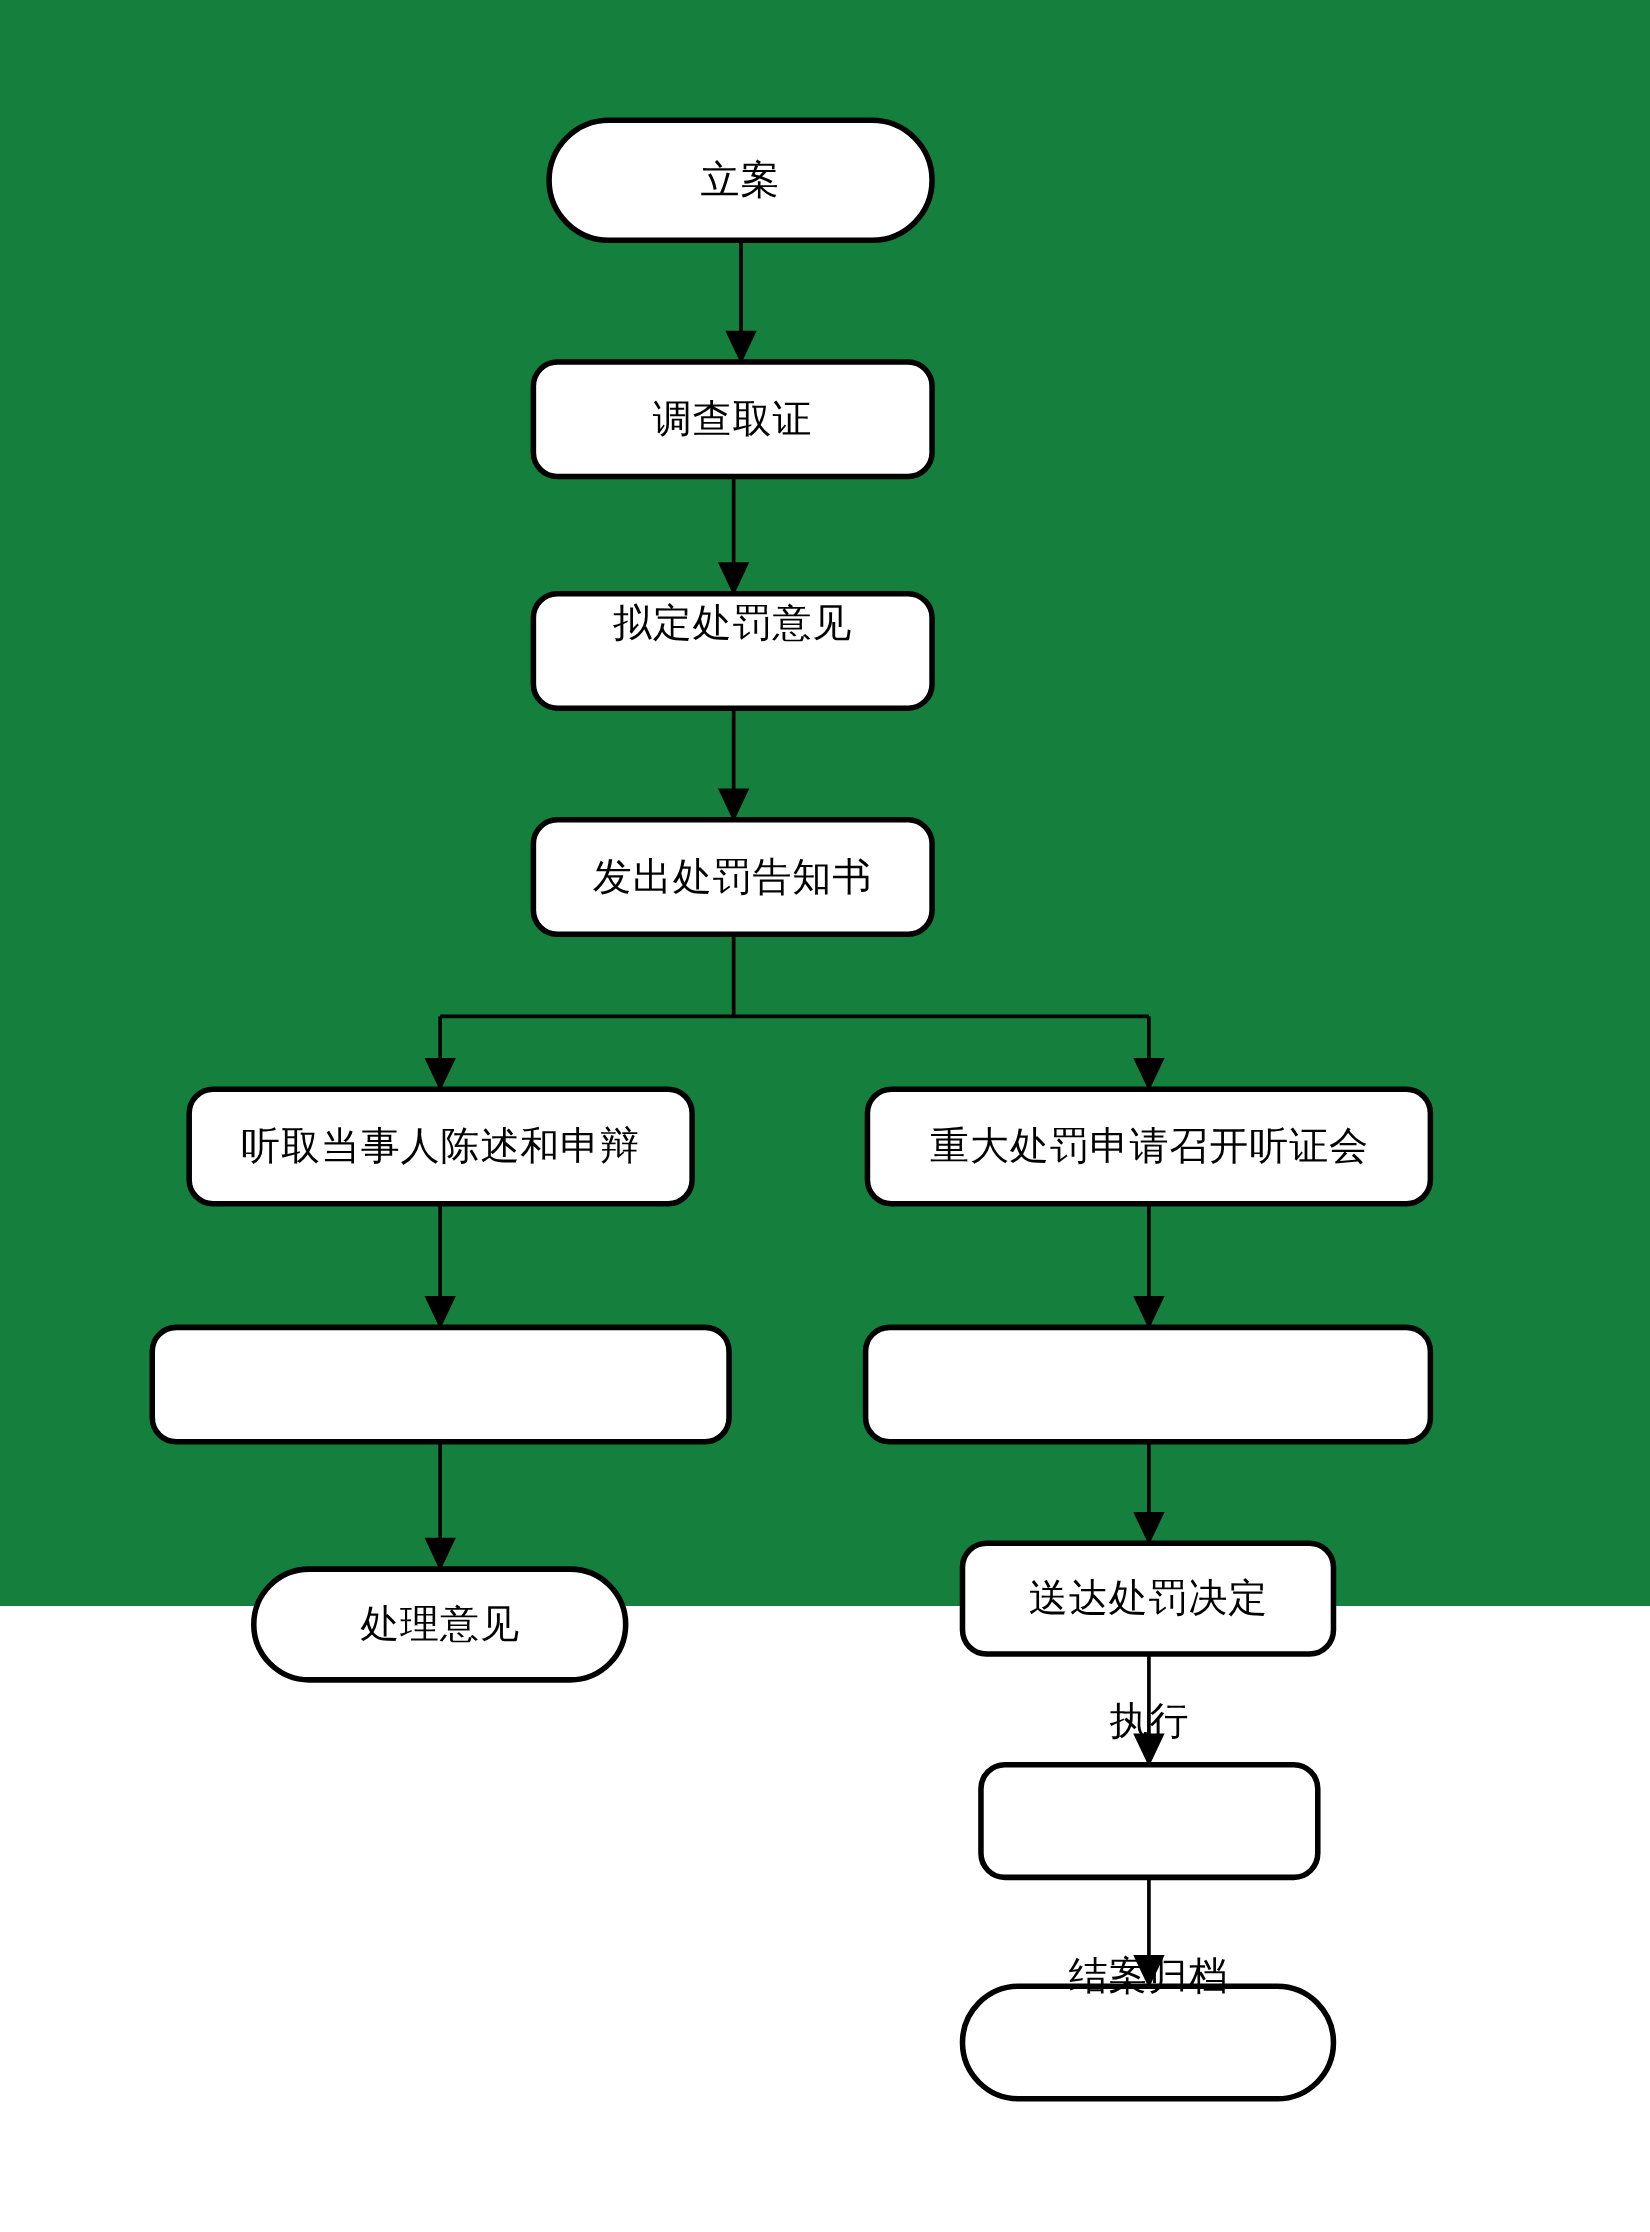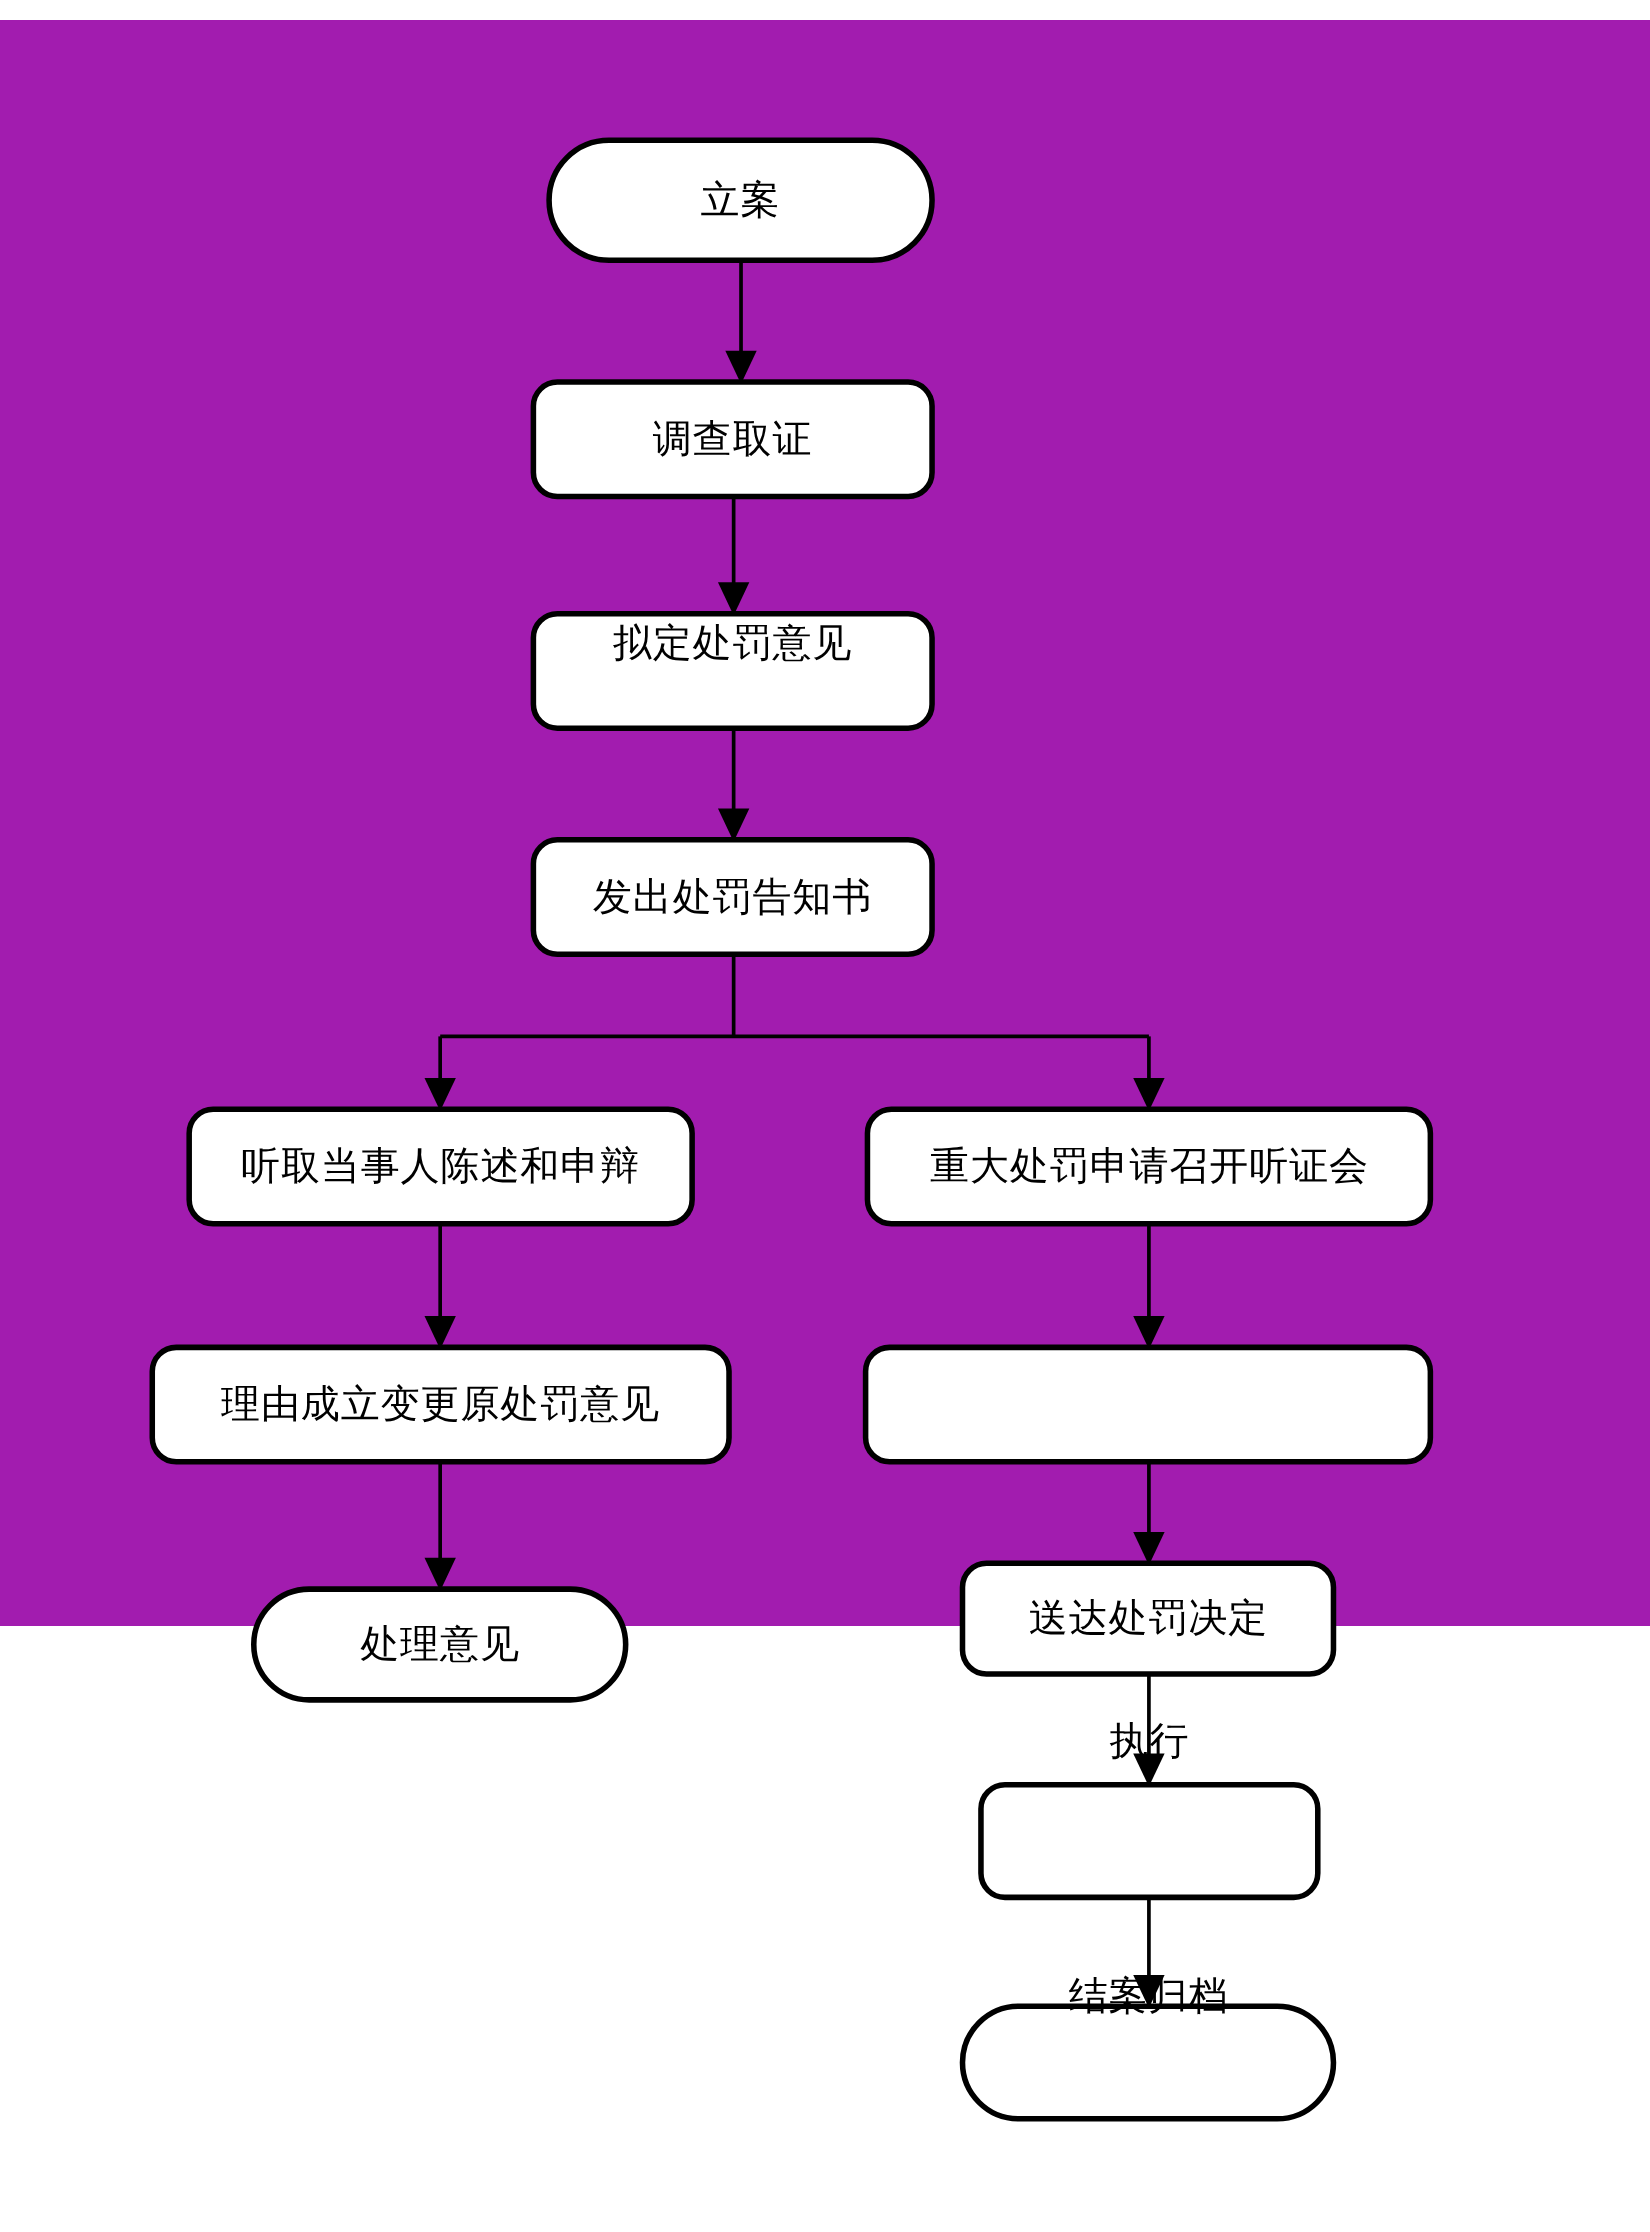--- a/index.html
+++ b/index.html
@@ -10,22 +10,21 @@
   body {
     width: 1650px;
     height: 2233px;
     font-family: "Liberation Serif", "DejaVu Serif", serif;
     overflow: hidden;
   }
   #flow-root {
     position: relative;
     width: 1650px;
     height: 1606px;
-    background: #a21caf;
-    margin-top: 20px;
+    background: #15803d;
   }
   svg#flow-svg {
     position: absolute;
     top: 0;
     left: 0;
     width: 1650px;
     height: 2233px;
     display: block;
   }
   .node-shape {
@@ -143,20 +142,19 @@
       <rect class="node-shape" x="1043" y="2152" width="402" height="122" rx="61" ry="61"></rect>
     </g>
   </svg>
 
   <div class="node-label" style="left:549px;  top:120px;  width:383px; height:120px;">立案</div>
   <div class="node-label" style="left:533px;  top:362px;  width:399px; height:114px;text-align:right;">调查取证</div>
   <div class="node-label" style="left:533px;  top:566px;  width:399px; height:114px;">拟定处罚意见</div>
   <div class="node-label" style="left:533px;  top:820px;  width:399px; height:114px;">发出处罚告知书</div>
   <div class="node-label" style="left:189px;  top:1089px; width:503px; height:114px;">听取当事人陈述和申辩</div>
   <div class="node-label" style="left:868px;  top:1089px; width:563px; height:114px;">重大处罚申请召开听证会</div>
-  <div class="node-label" style="left:152px;  top:1327px; width:577px; height:114px;">理由成立变更原处罚意见</div>
   <div class="node-label" style="left:254px;  top:1569px; width:372px; height:111px;">处理意见</div>
   <div class="node-label" style="left:963px; top:1543px; width:371px; height:111px;">送达处罚决定</div>
   <div class="node-label" style="left:981px; top:1665px; width:337px; height:113px;">执行</div>
   <div class="node-label" style="left:963px; top:1920px; width:371px; height:113px;">结案归档</div>
 
 </div>
 
 
 </body></html>

